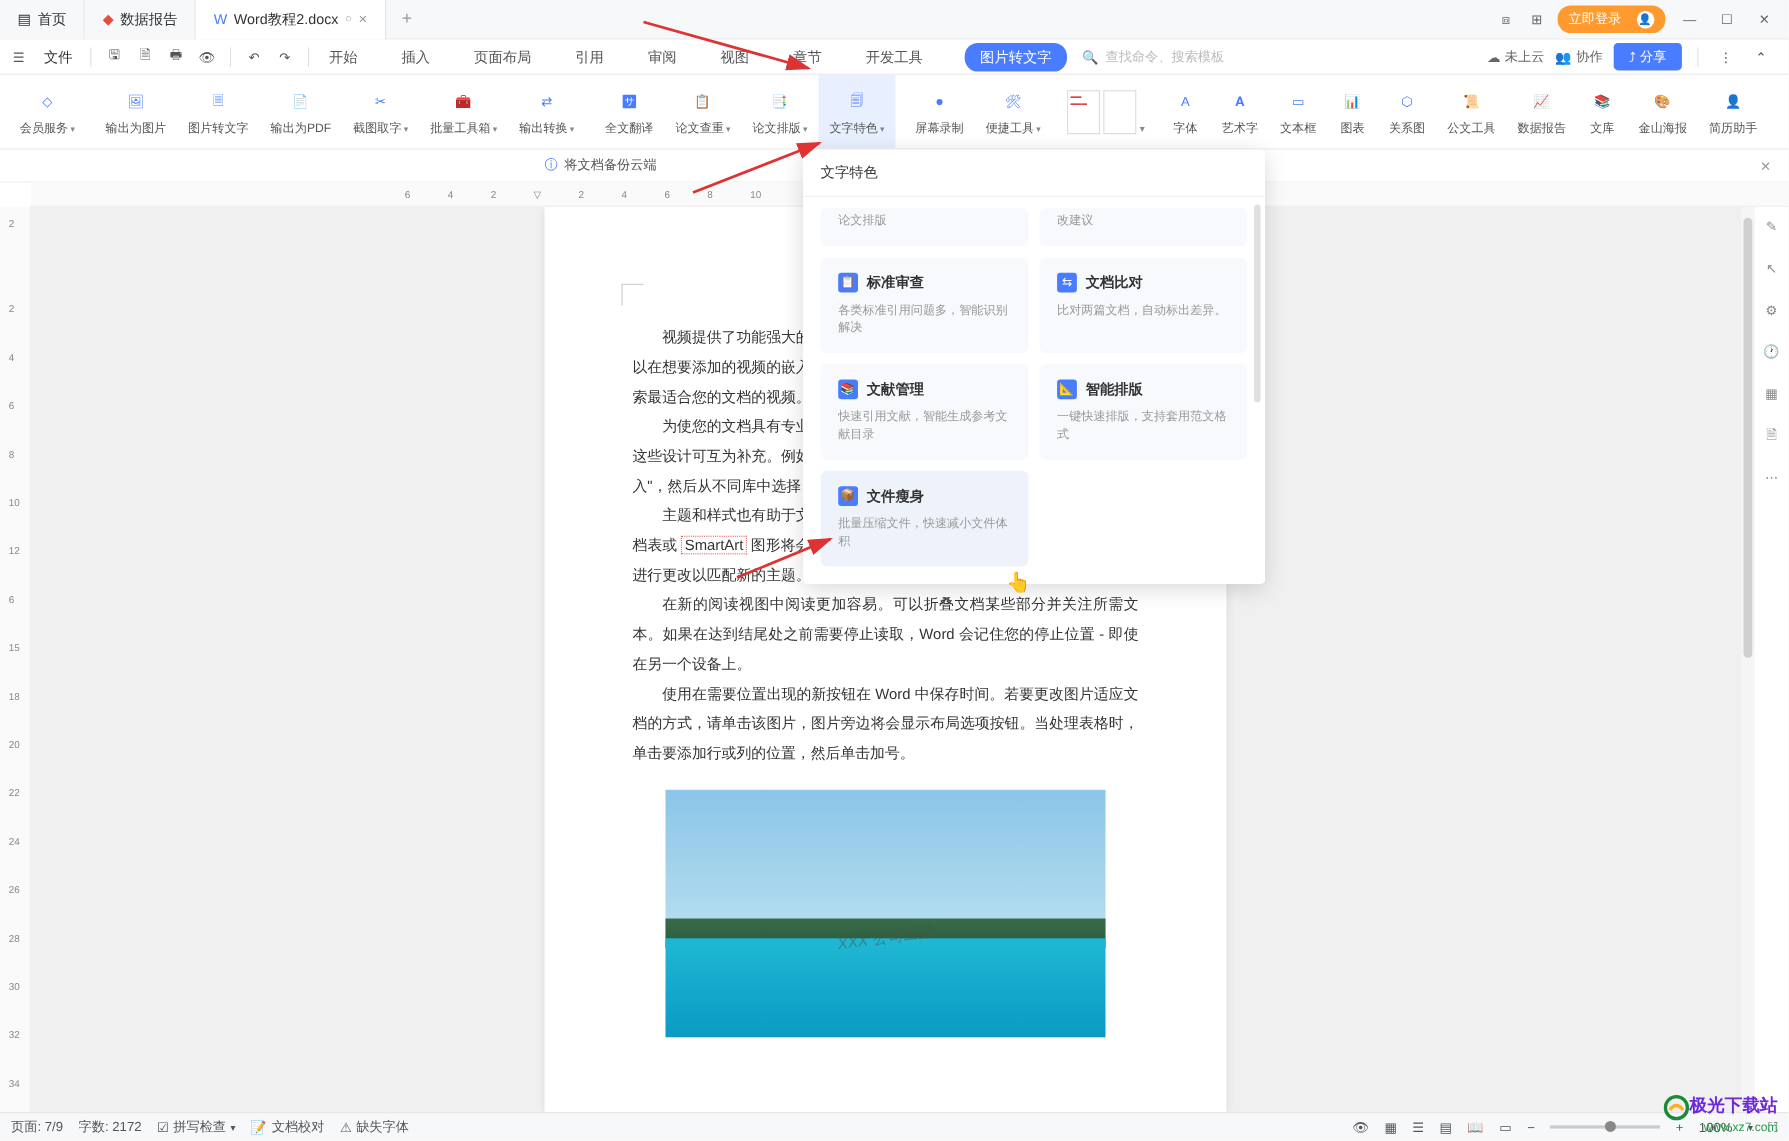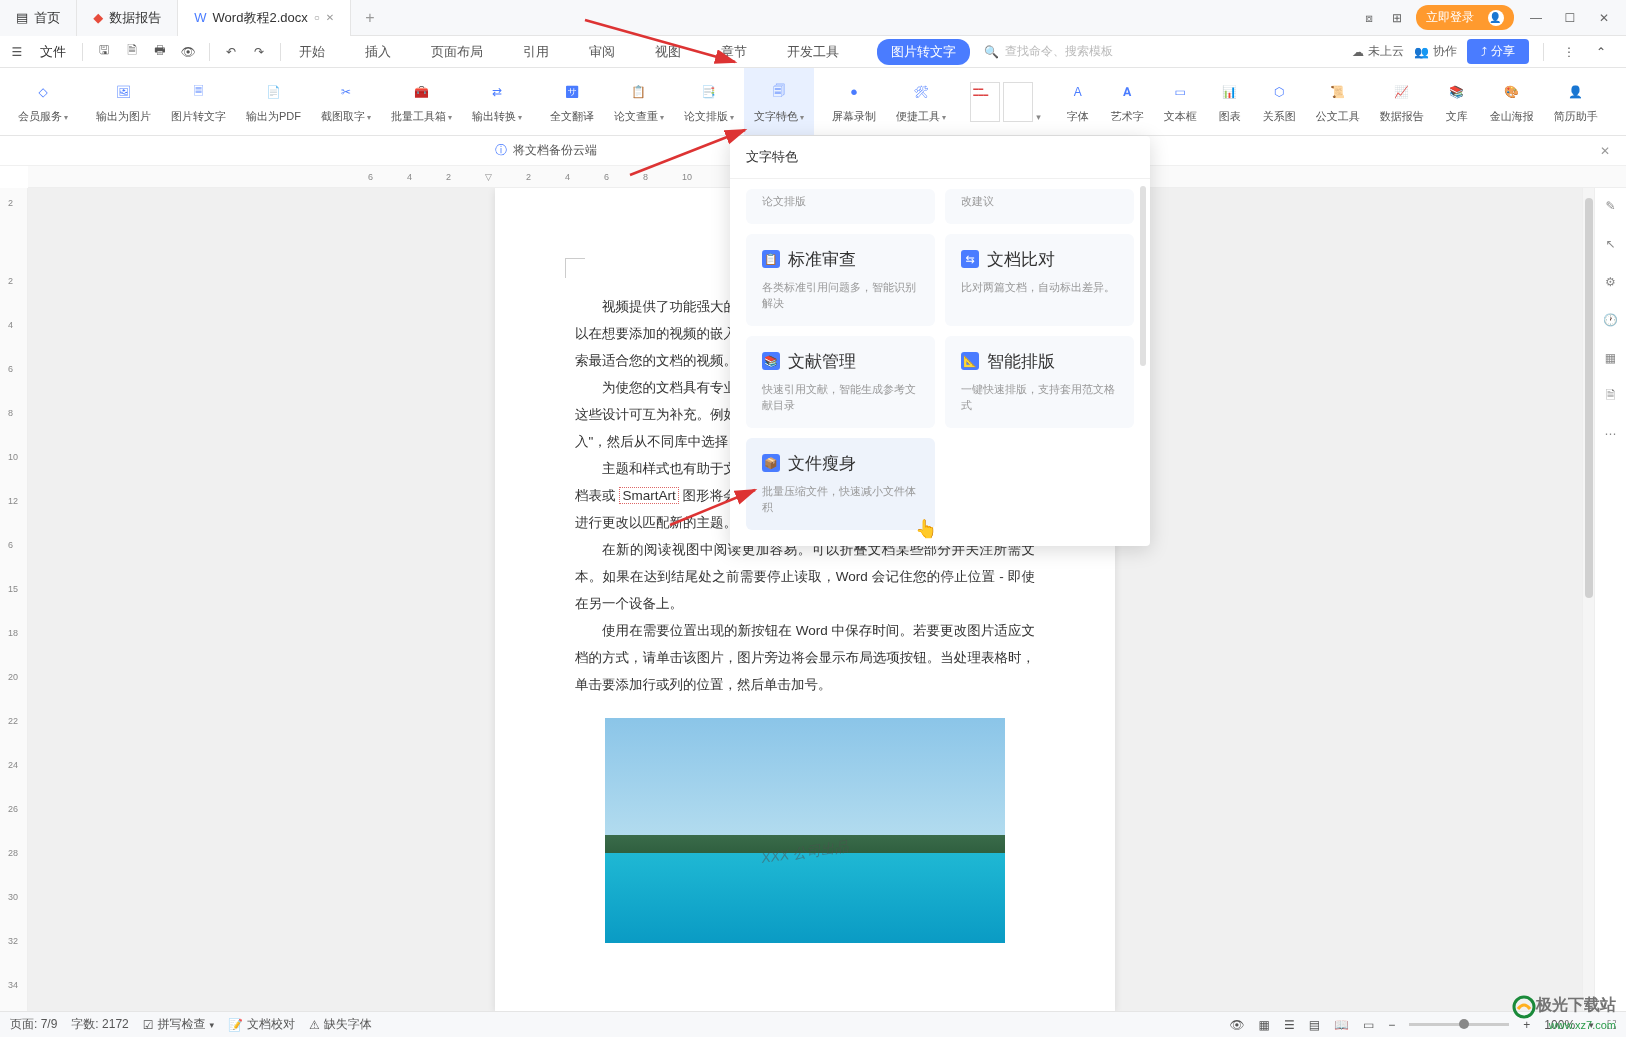--- a/index.html
+++ b/index.html
@@ -77,42 +77,42 @@
 .scroll-thumb { position: absolute; top: 10px; width: 8px; left: 2px; height: 400px; background: #d0d0d0; border-radius: 4px; }
 
 
 .popup { position: absolute; top: 136px; left: 730px; width: 420px; background: #fff; box-shadow: 0 4px 20px rgba(0,0,0,0.15); border-radius: 4px; z-index: 100; padding-bottom: 12px; }
 .popup-header { padding: 12px 16px; font-size: 13px; color: #333; border-bottom: 1px solid #f0f0f0; }
 .popup-grid { display: grid; grid-template-columns: 1fr 1fr; gap: 10px; padding: 10px 16px 4px; }
 .popup-card { background: #f7f9fc; border-radius: 6px; padding: 14px 16px; }
 .popup-card.hover { background: #eef3fb; }
 .popup-card-head { display: flex; align-items: center; gap: 8px; margin-bottom: 8px; }
 .popup-card-icon { width: 18px; height: 18px; background: #4a7cff; border-radius: 3px; display: flex; align-items: center; justify-content: center; color: #fff; font-size: 11px; }
-.popup-card-title { font-size: 17px; color: #333; font-weight: 400; }
+.popup-card-title { font-size: 13px; color: #333; font-weight: 700; }
 .popup-card-desc { font-size: 11px; color: #999; line-height: 1.5; }
 .popup-card.partial { padding-top: 4px; }
 .popup-scroll { position: absolute; right: 4px; top: 50px; width: 6px; height: 180px; background: #e0e0e0; border-radius: 3px; }
 
 
 .arrow { position: absolute; z-index: 200; }
 .arrow svg { overflow: visible; }
 
 
 .cursor-hand { position: absolute; top: 518px; left: 915px; z-index: 300; font-size: 18px; }
 
 
 .status-bar { height: 26px; background: #f7f8fa; border-top: 1px solid #e5e5e5; display: flex; align-items: center; padding: 0 10px; font-size: 12px; color: #555; gap: 14px; position: absolute; bottom: 0; left: 0; right: 0; }
 .status-item { display: flex; align-items: center; gap: 4px; }
 .status-spacer { flex: 1; }
 .zoom-slider { width: 100px; height: 3px; background: #ccc; position: relative; }
 .zoom-handle { position: absolute; left: 50%; top: -4px; width: 10px; height: 10px; background: #888; border-radius: 50%; }
 
 
 .page-watermark { position: absolute; bottom: 6px; right: 10px; z-index: 500; text-align: right; }
-.page-watermark .l1 { color: #737373; font-size: 16px; font-weight: bold; }
+.page-watermark .l1 { color: #6d28d9; font-size: 16px; font-weight: bold; }
 .page-watermark .l2 { color: #2a9a4a; font-size: 11px; }
 .page-watermark svg { vertical-align: middle; }
 </style>
 </head>
 <body>
 
 <div class="title-bar">
   <div class="tab home">
       <span>▤</span>
       <span>首页</span>

